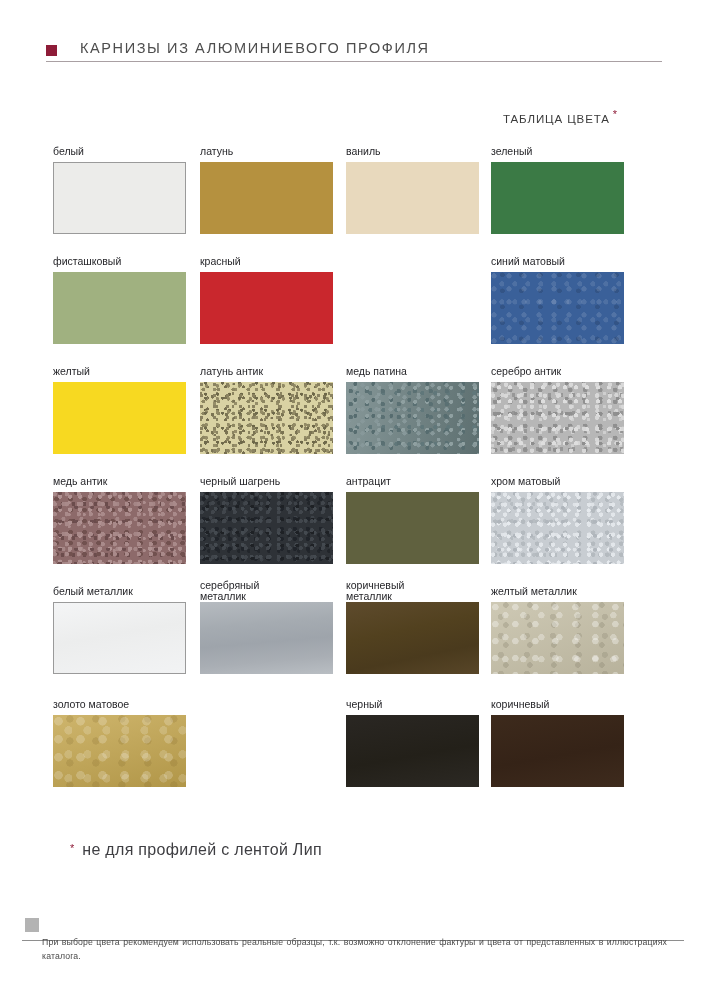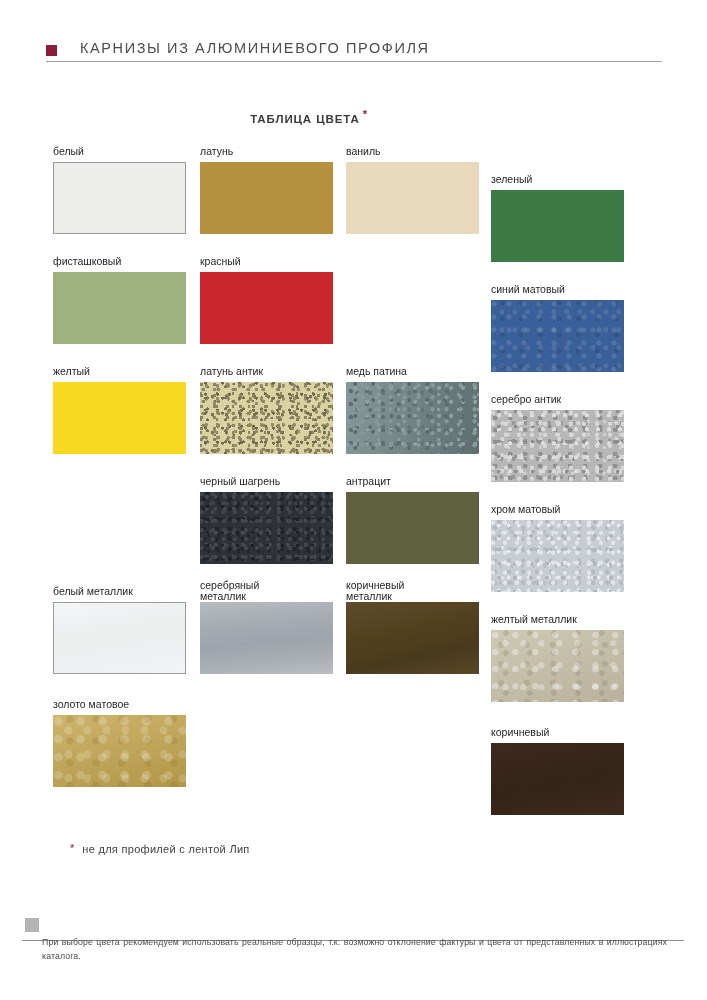--- a/index.html
+++ b/index.html
@@ -52,23 +52,23 @@
     height: 1px;
     background: #a9a0a3;
   }
 
   
   .section-title {
     position: absolute;
     left: 0;
     top: 108px;
     width: 618px;
-    text-align: center;
+    text-align: right;
     font-size: 11.5px;
-    font-weight: bold;
+    font-weight: normal;
     letter-spacing: 0.9px;
     color: #3a3a3a;
   }
   .section-title .star {
     color: #8e1c38;
     font-size: 11px;
     vertical-align: super;
     margin-left: 3px;
   }
 
@@ -86,21 +86,21 @@
   }
   .grid-row.tall { height: 113px; }
   .cell {
     position: absolute;
     width: 133px;
     top: 0;
   }
   .cell.c0 { left: 0px; }
   .cell.c1 { left: 147px; }
   .cell.c2 { left: 293px; }
-  .cell.c3 { left: 438px; margin-top: 28px; }
+  .cell.c3 { left: 438px; }
   .swatch-label {
     font-size: 10.5px;
     color: #26262a;
     line-height: 11.5px;
     height: 14px;
     white-space: nowrap;
     overflow: visible;
   }
   .swatch-label.two-line {
     line-height: 11px;
@@ -243,21 +243,21 @@
     display: flex;
     align-items: flex-start;
     gap: 8px;
   }
   .footnote-star {
     color: #8e1c38;
     font-size: 11px;
     line-height: 11px;
   }
   .footnote-text {
-    font-size: 11px;
+    font-size: 16px;
     color: #3e3e42;
     letter-spacing: 0.3px;
     line-height: 13px;
   }
 
   
   .footer-square {
     position: absolute;
     left: 25px;
     top: 918px;
@@ -351,20 +351,24 @@
         <div class="swatch-label">медь патина</div>
         <div class="swatch tex-copper-patina"></div>
       </div>
       <div class="cell c3">
         <div class="swatch-label">серебро антик</div>
         <div class="swatch tex-silver-antique"></div>
       </div>
     </div>
 
     <div class="grid-row">
+      <div class="cell c0">
+        <div class="swatch-label">медь антик</div>
+        <div class="swatch tex-copper-antique"></div>
+      </div>
       <div class="cell c1">
         <div class="swatch-label">черный шагрень</div>
         <div class="swatch tex-black-shagreen"></div>
       </div>
       <div class="cell c2">
         <div class="swatch-label">антрацит</div>
         <div class="swatch" style="background:#60613f"></div>
       </div>
       <div class="cell c3">
         <div class="swatch-label">хром матовый</div>
@@ -391,20 +395,24 @@
         <div class="swatch-label">желтый металлик</div>
         <div class="swatch tex-beige-metallic"></div>
       </div>
     </div>
 
     <div class="grid-row">
       <div class="cell c0">
         <div class="swatch-label">золото матовое</div>
         <div class="swatch tex-gold-matte"></div>
       </div>
+      <div class="cell c2">
+        <div class="swatch-label">черный</div>
+        <div class="swatch tex-black-flat"></div>
+      </div>
       <div class="cell c3">
         <div class="swatch-label">коричневый</div>
         <div class="swatch tex-brown-flat"></div>
       </div>
     </div>
 
   </div>
 
   <div class="footnote">
     <span class="footnote-star">*</span>

